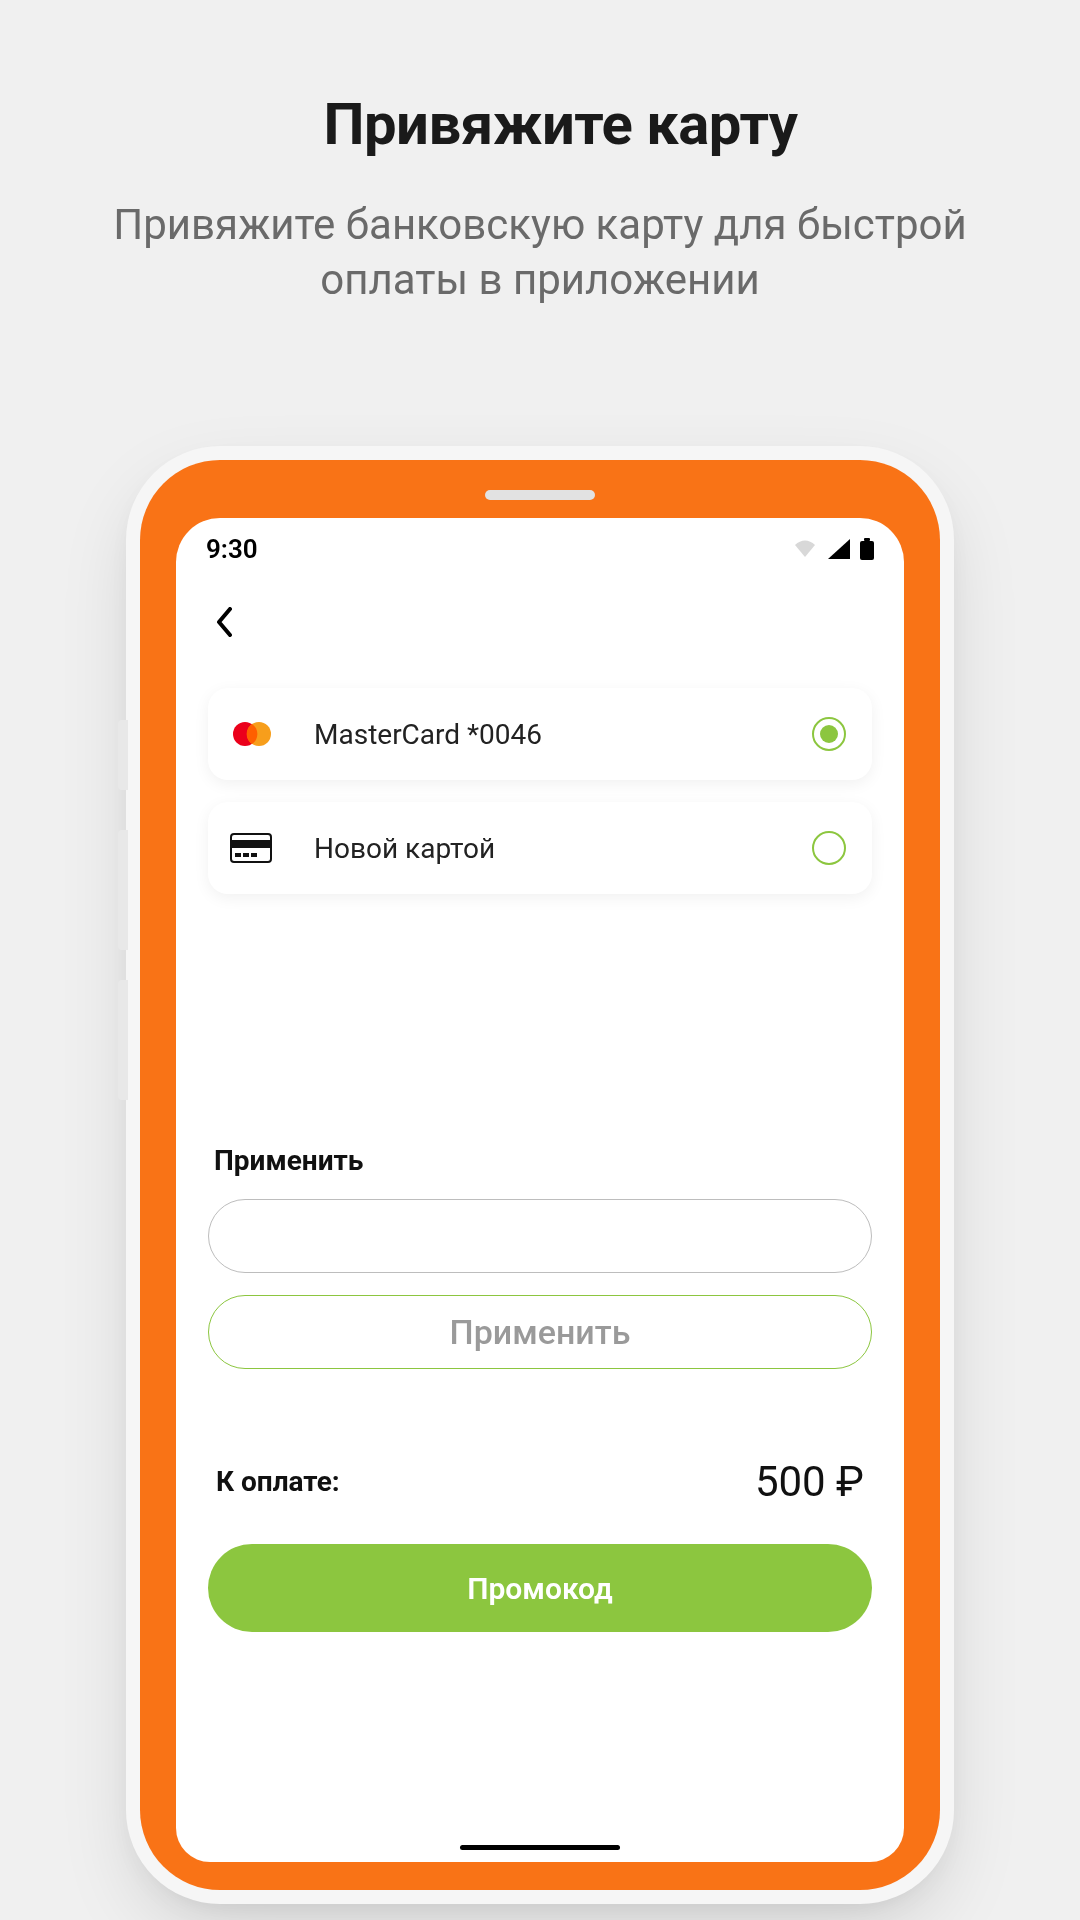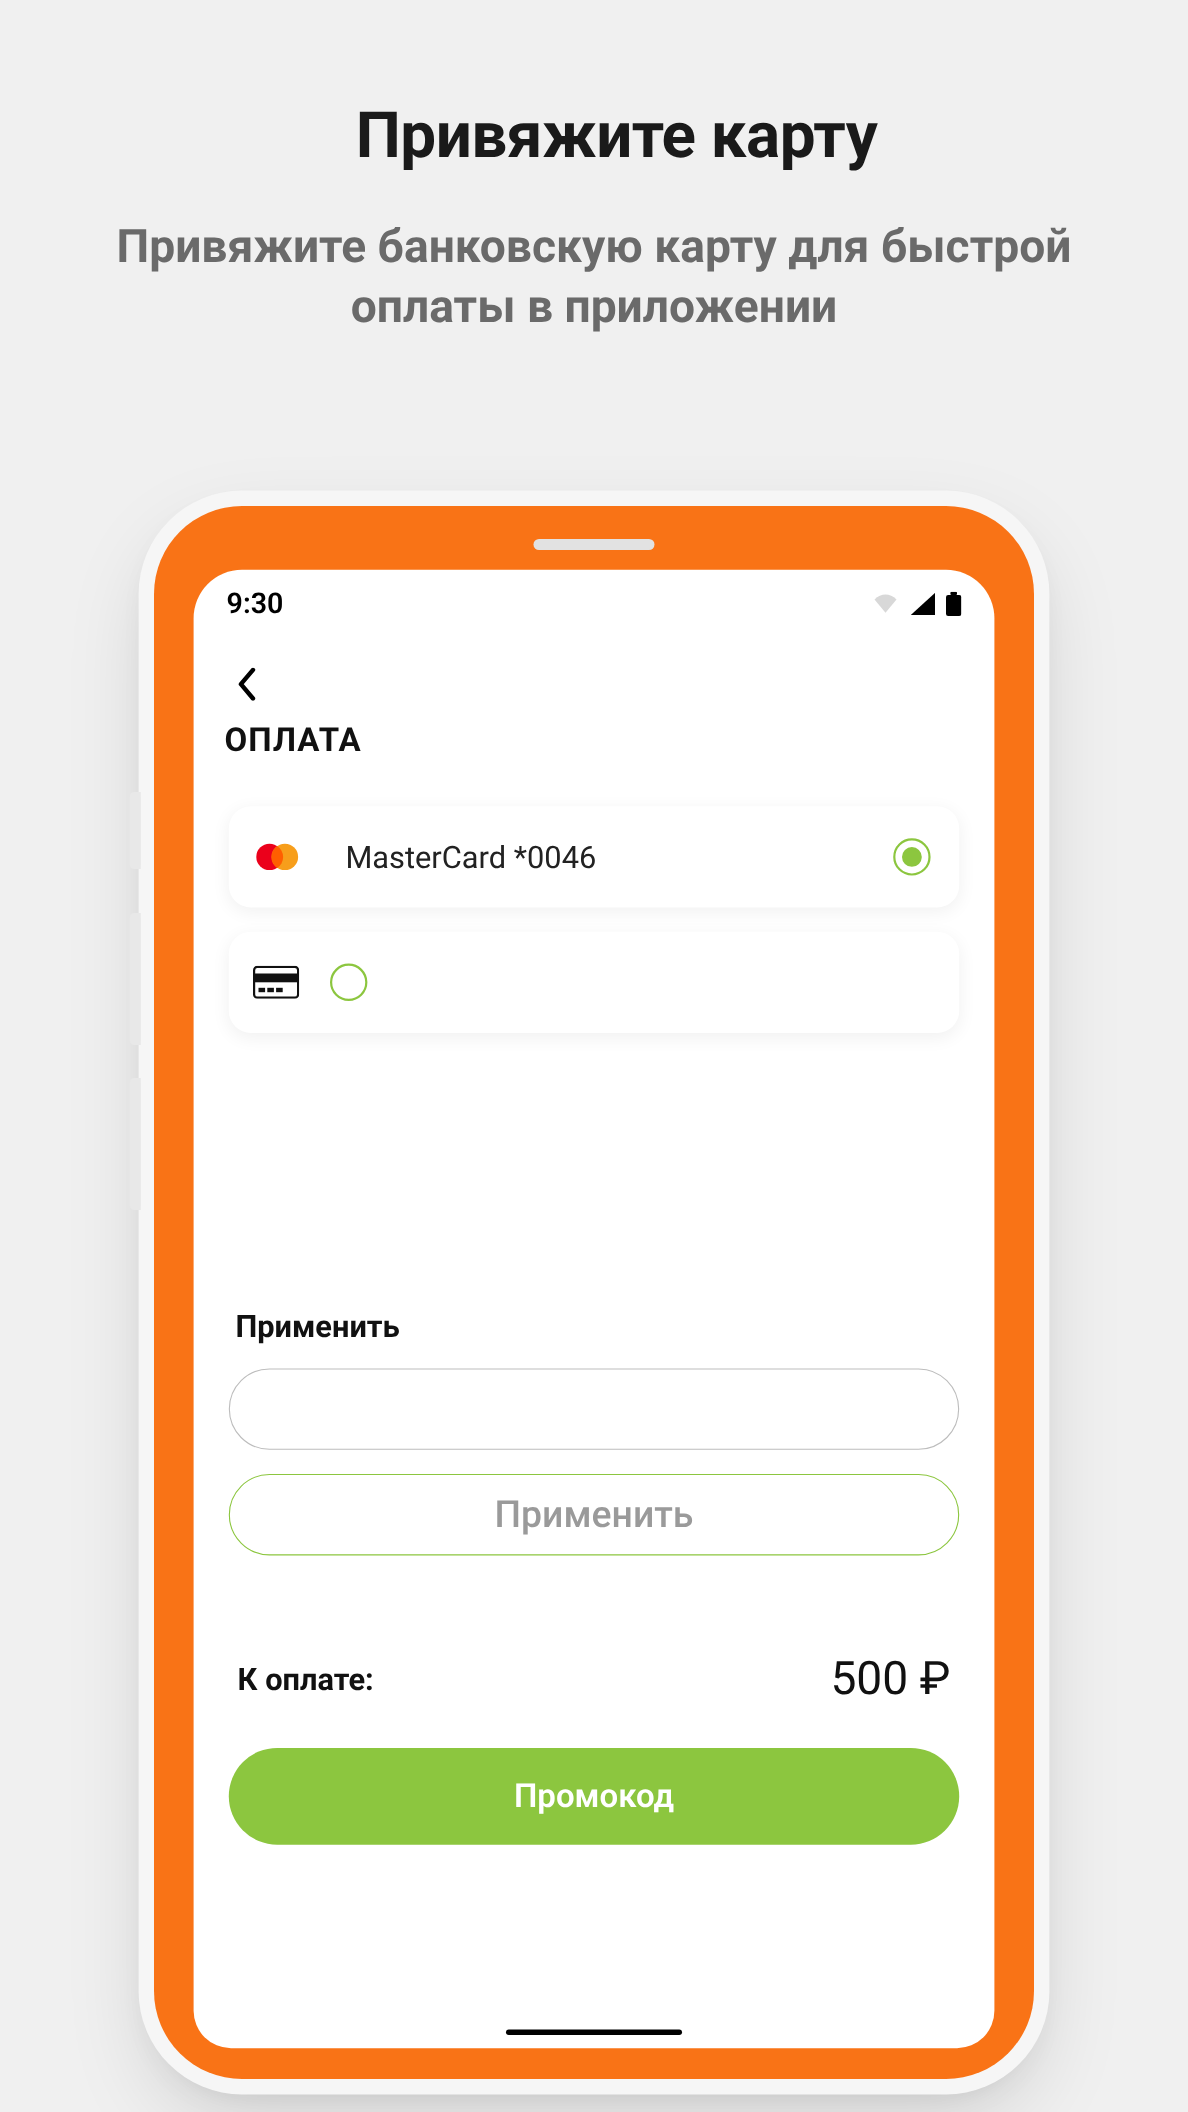--- a/index.html
+++ b/index.html
@@ -16,21 +16,21 @@
   }
   .page-title {
     font-size: 58px;
     font-weight: 700;
     color: #1a1a1a;
     letter-spacing: -0.5px;
     padding-left: 41px;
   }
   .page-subtitle {
     font-size: 42px;
-    font-weight: 700;
+    font-weight: 400;
     color: #6a6a6a;
     margin-top: 40px;
     line-height: 1.3;
     padding: 0 40px;
   }
 
   .phone {
     position: absolute;
     left: 50%;
     transform: translateX(-50%);
@@ -276,21 +276,20 @@
     </div>
 
     <div class="app-content">
 
       <div class="back-btn">
         <svg viewBox="0 0 18 30">
             <path d="M15 2 L4 15 L15 28" stroke="#000" stroke-width="4" fill="none" stroke-linecap="round" stroke-linejoin="round"></path>
           </svg>
       </div>
 
-      <div class="section-title">ОПЛАТА</div>
 
       <div class="cards">
 
         <div class="card-row">
           <span class="card-icon">
             <svg width="44" height="28" viewBox="0 0 44 28">
                 <circle cx="15" cy="14" r="12" fill="#eb001b"></circle>
                 <circle cx="29" cy="14" r="12" fill="#f79e1b"></circle>
                 <path d="M22 4 a12 12 0 0 1 0 20 a12 12 0 0 1 0 -20" fill="#ff5f00"></path>
               </svg>
@@ -302,20 +301,21 @@
         <div class="card-row">
           <span class="card-icon">
             <svg width="42" height="30" viewBox="0 0 42 30">
                 <rect x="1" y="1" width="40" height="28" rx="3" fill="#fff" stroke="#111" stroke-width="2"></rect>
                 <rect x="1" y="7" width="40" height="8" fill="#111"></rect>
                 <rect x="5" y="20" width="6" height="4" fill="#111"></rect>
                 <rect x="13" y="20" width="6" height="4" fill="#111"></rect>
                 <rect x="21" y="20" width="6" height="4" fill="#111"></rect>
               </svg>
           </span>
+          <span class="card-label">Новой картой</span>
           <span class="radio"></span>
         </div>
 
       </div>
 
       <div class="promo-section">
         <div class="promo-label">Применить</div>
         <input class="promo-input" type="text" value="" style="">
         <div class="apply-btn">
           <span>Применить</span>

